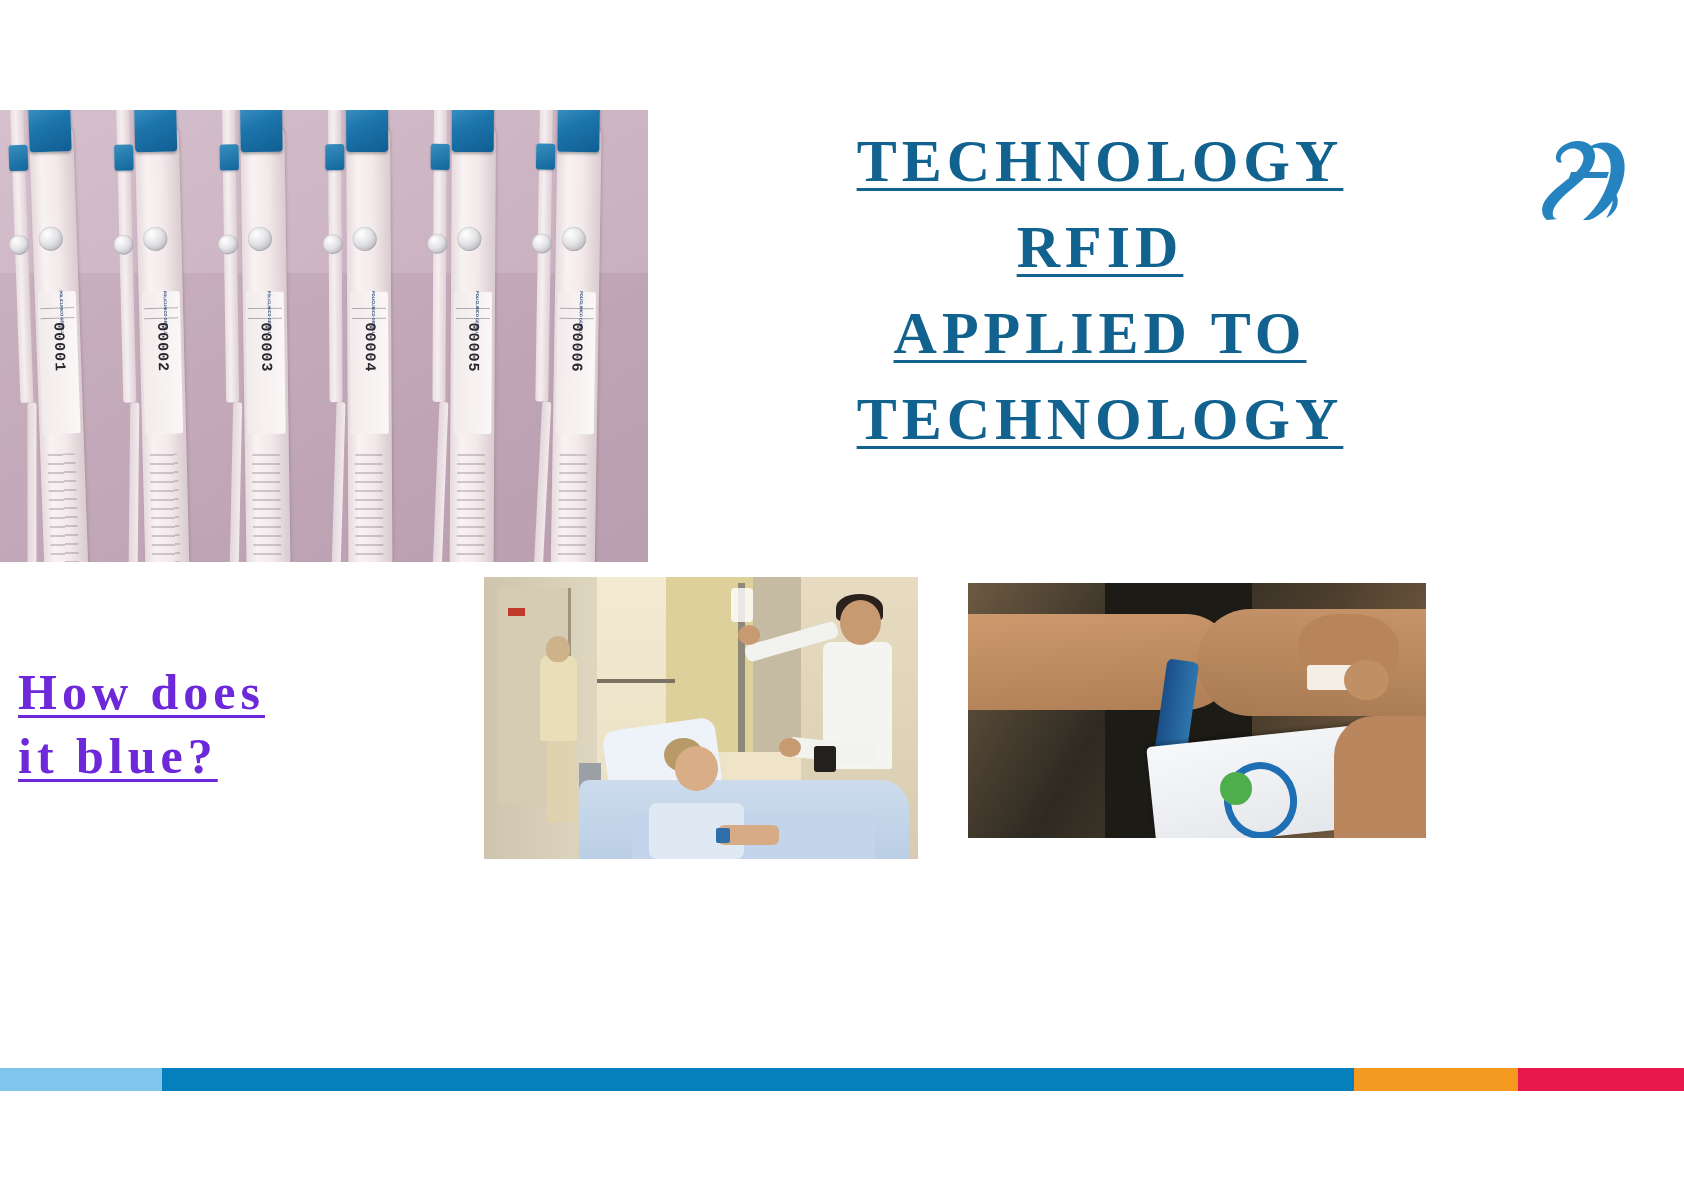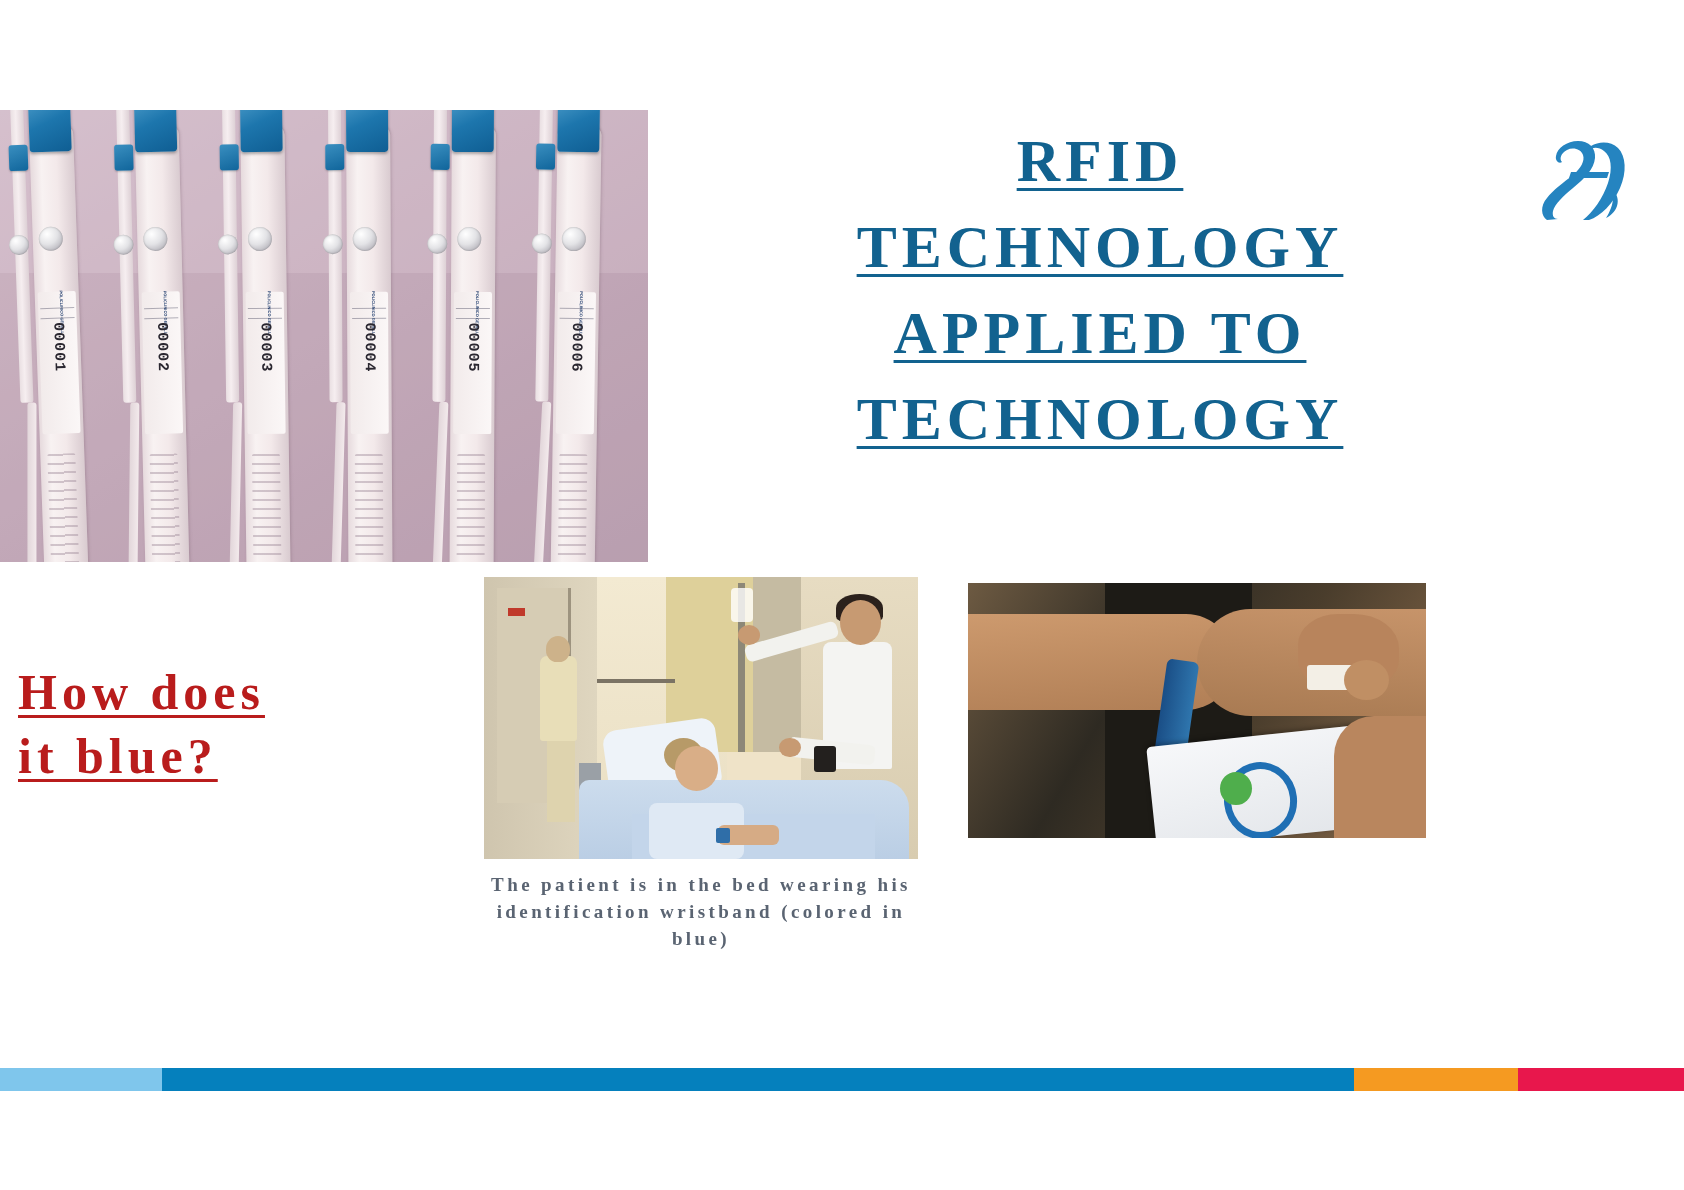--- a/index.html
+++ b/index.html
@@ -194,21 +194,21 @@
     left: 18px;
     top: 660px;
     width: 430px;
   }
   .how-line {
     font-family: "Liberation Serif", serif;
     font-weight: bold;
     font-size: 50px;
     line-height: 64px;
     letter-spacing: 5px;
-    color: #b91c1c;
+    color: #6d28d9;
     text-decoration: underline;
     text-decoration-thickness: 3px;
     text-underline-offset: 6px;
     white-space: nowrap;
   }
   .how-sub {
     font-family: "Liberation Serif", serif;
     font-weight: bold;
     font-size: 34px;
     line-height: 48px;
@@ -422,22 +422,22 @@
       <div class="ruleline" style="top:206px;"></div>
         <div class="ruleline" style="top:216px;"></div>
       <div class="brandmark">POLICLINICO GEMELLI</div>
       <div class="serial">00006</div>
       <div class="notches"></div>
         <div class="tail"></div>
     </div>
   </div>
 
   <div class="title-block">
+    <div class="title-line">TECHNOLOGY</div>
     <div class="title-line">RFID</div>
-    <div class="title-line">TECHNOLOGY</div>
     <div class="title-line">APPLIED TO</div>
     <div class="title-line">TECHNOLOGY</div>
   </div>
 
   <div class="logo">
     <svg viewBox="0 0 110 105" width="110" height="105" aria-hidden="true">
       <g fill="#2584c0">
         <path d="M20 92 C14 88 13 78 20 70 C26 62 36 55 46 47 C54 40 58 33 56 27
                  C54 21 46 19 40 22 C34 25 32 31 35 34 C32 36 28 33 29 28
                  C30 20 40 13 51 13 C62 13 69 20 68 30 C67 41 58 50 46 60
@@ -486,21 +486,20 @@
         <div class="bp bp-doc-body"></div>
         <div class="bp bp-doc-hair"></div>
         <div class="bp bp-doc-head"></div>
         <div class="bp bp-doc-arm"></div>
         <div class="bp bp-doc-hand"></div>
         <div class="bp bp-doc-arm2"></div>
         <div class="bp bp-watch"></div>
         <div class="bp bp-doc-hand2"></div>
       </div>
     </div>
-    <div class="cap">The patient is in the bed wearing his identification wristband (colored in blue)</div>
   </div>
 
   <div class="card card-doc">
     <div class="frame">
       <div class="docpic">
         <div class="dp dp-bg"></div>
         <div class="dp dp-scrub"></div>
         <div class="dp dp-armL"></div>
         <div class="dp dp-armR"></div>
         <div class="dp dp-fist"></div>

